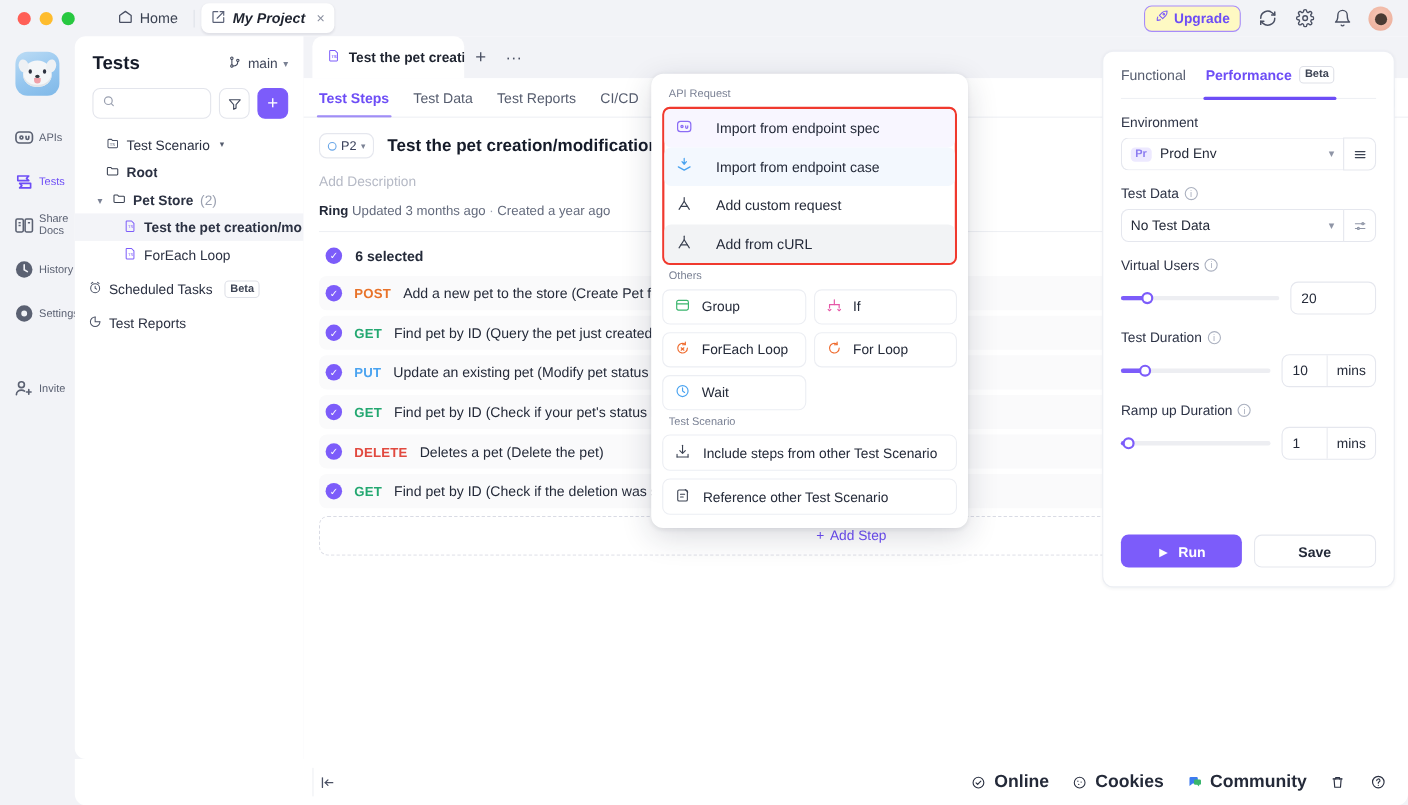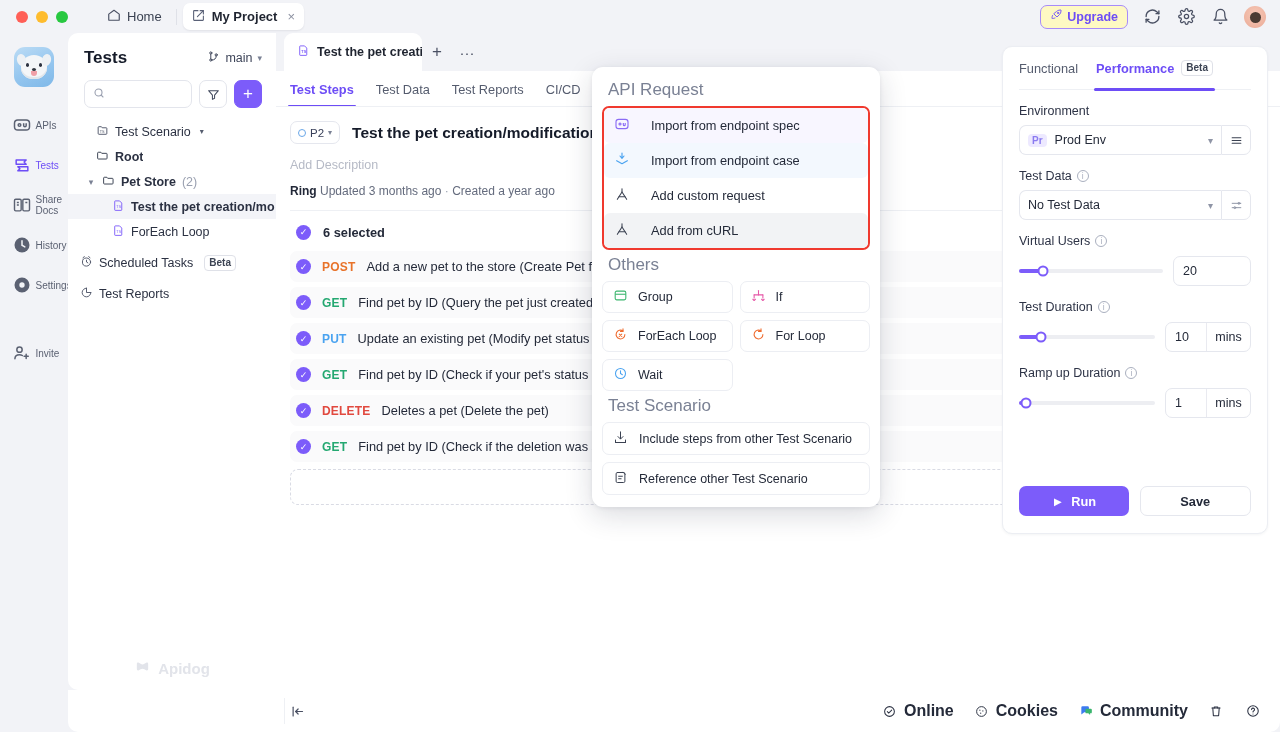--- a/index.html
+++ b/index.html
@@ -27,20 +27,21 @@
     display: flex; align-items: center; gap: 6px;
     margin-left: 31px; font-size: 13px; color: #3b4252; height: 26px;
     padding: 0 8px;
   }
   .tab-sep { width:1px; height:16px; background:#dfe1e8; margin:0 6px; }
   .tab-proj {
     display: flex; align-items: center; gap: 7px;
     background: #fff; border-radius: 7px; height: 27px; padding: 0 9px;
     font-size: 13px; color: #1f2430; font-weight: 700;
     box-shadow: 0 1px 2px rgba(22,28,45,.08);
+    font-style: italic;
   }
   .tab-proj .x { color:#8b90a0; font-size:13px; margin-left:3px; font-weight:400; }
 
   .tb-right { margin-left: auto; display: flex; align-items: center; gap: 14px; margin-right: 14px; }
   .upgrade {
     display: flex; align-items: center; gap: 5px;
     border: 1px solid #a78bfa; border-radius: 7px;
     height: 24px; padding: 0 9px; font-size: 12.5px; font-weight: 700;
     color: #6d4df6; background: #fef9c3;
   }
@@ -221,21 +222,21 @@
     display:flex;align-items:center;justify-content:center; font-size:12.8px; font-weight:700;
   }
 
   
   .menu {
     position:absolute; top:67px; left:592px; width:288px;
     background:#fff; border-radius:11px;
     box-shadow: 0 8px 28px rgba(24,31,56,.16), 0 1px 4px rgba(24,31,56,.08);
     padding: 8px 10px 12px; z-index: 40;
   }
-  .menu-sec { font-size:17px; color:#7a8194; padding: 5px 6px 6px; }
+  .menu-sec { font-size:10px; color:#7a8194; padding: 5px 6px 6px; }
   .api-group { border: 2px solid #f0392e; border-radius:7px; }
   .mi {
     display:flex; align-items:center; gap:21px; height:35px; padding: 0 10px;
     font-size:12.8px; color:#242a39; border-radius:6px;
   }
   .mi.hl-purple { background:#f8f6ff; }
   .mi.hl-blue { background:#f3f8fe; }
   .mi.hl-gray { background:#f2f3f5; }
   .grid2 { display:grid; grid-template-columns: 1fr 1fr; gap:7px; }
   .cell {
@@ -506,28 +507,20 @@
       <span>
         <svg width="13" height="13" viewBox="0 0 24 24" fill="none" stroke="#4b5265" stroke-width="1.7" stroke-linecap="round">
             <path d="M12 4a8 8 0 1 0 8 8"></path>
             <path d="M12 4v8h8"></path>
           </svg>
       </span>
       <span class="cap">Test Reports</span>
     </div>
   </div>
 
-  <div class="apidog-wm">
-    <span>
-      <svg width="17" height="17" viewBox="0 0 24 24" fill="#e2e4ea">
-          <path d="M12 9c-2 0-3.4-1.1-5.2-2.2C5.4 6 4 6.6 4 8.3v7.4c0 1.7 1.4 2.3 2.8 1.5C8.6 16.1 10 15 12 15s3.4 1.1 5.2 2.2c1.4.8 2.8.2 2.8-1.5V8.3c0-1.7-1.4-2.3-2.8-1.5C15.4 7.9 14 9 12 9z"></path>
-        </svg>
-    </span>
-    <span>Apidog</span>
-  </div>
 </div>
 
 <div class="main">
 
   <div class="tabbar">
     <div class="ftab">
       <span>
         <svg width="13" height="13" viewBox="0 0 24 24" fill="none" stroke="#7c5cfa" stroke-width="1.7" stroke-linejoin="round">
             <path d="M6 3.5h8l4 4V20a1 1 0 0 1-1 1H6a1 1 0 0 1-1-1V4.5a1 1 0 0 1 1-1z"></path>
             <text x="8" y="16" font-size="7" fill="#7c5cfa" stroke="none">TS</text>

